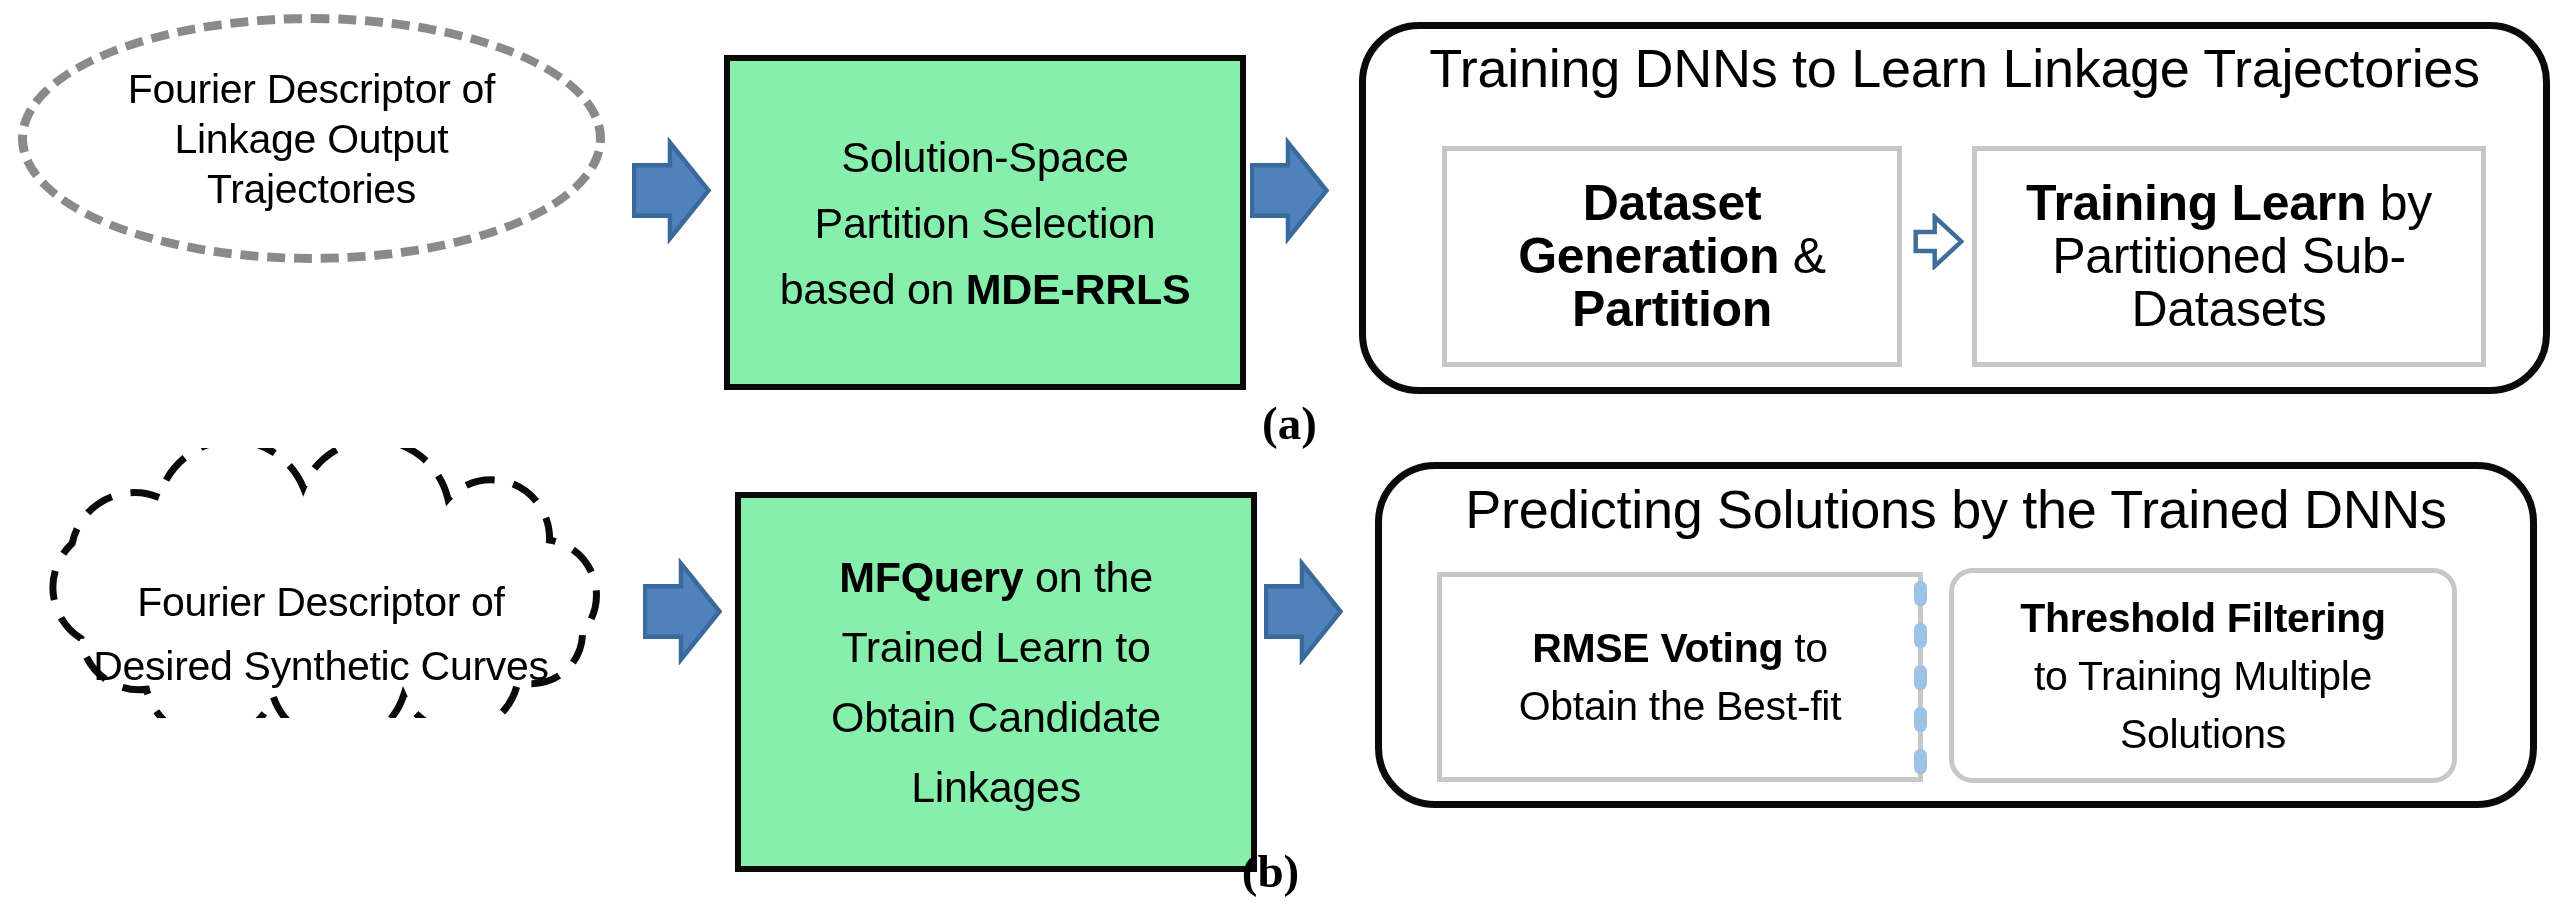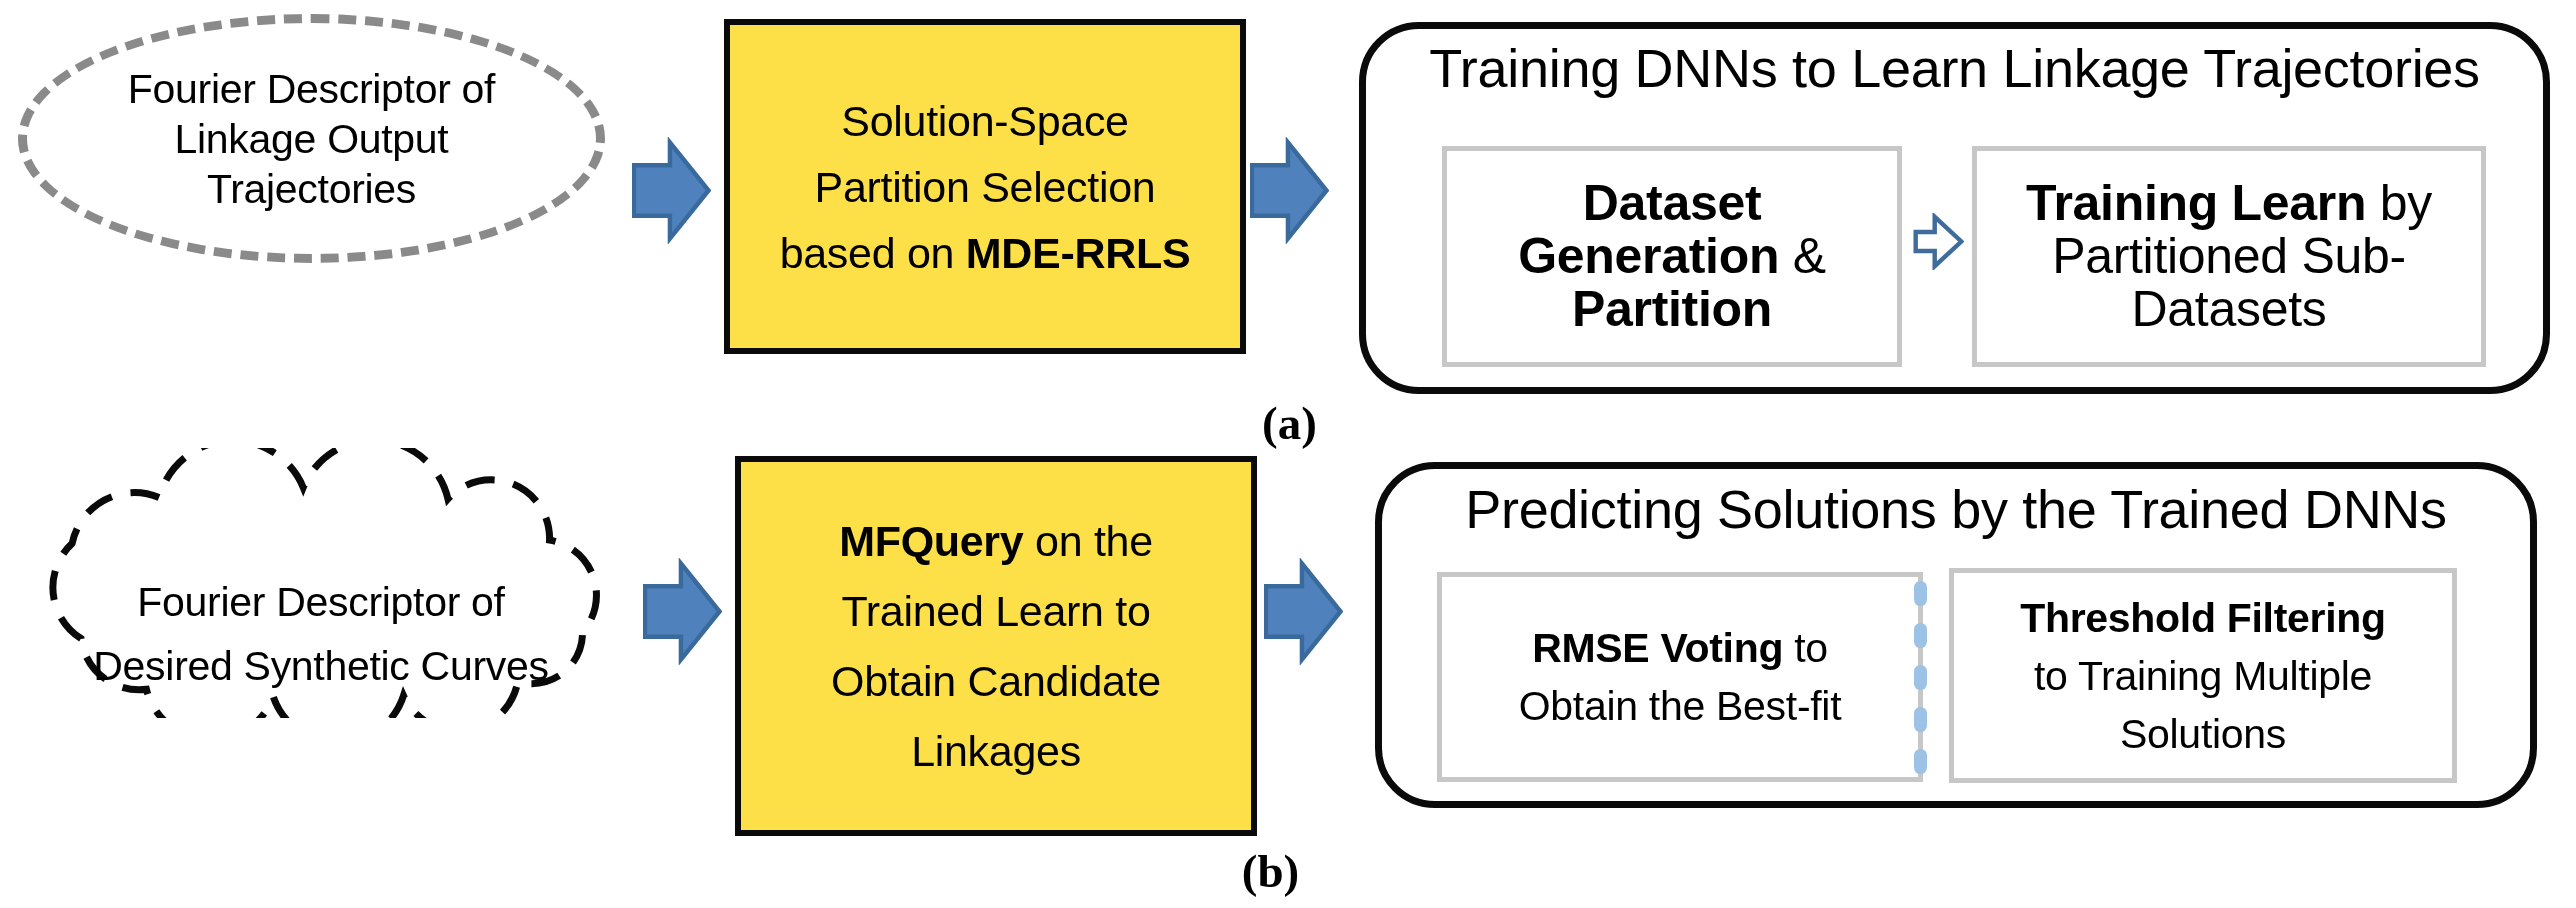--- a/index.html
+++ b/index.html
@@ -20,21 +20,21 @@
 
   
   .dashed-ellipse{
     border:9px dashed var(--ellipse-dash);
     border-radius:50%;
     box-sizing:border-box;
   }
   .cloud-stroke{fill:none;stroke:var(--shape-border);stroke-width:11;stroke-dasharray:46 30;}
 
   
-  .pbox{border:6.4px solid var(--shape-border);box-sizing:border-box;background:#fde047;}
+  .pbox{border:6.4px solid var(--shape-border);box-sizing:border-box;background:#86efac;margin-top:36px;}
   .group{border:7px solid var(--shape-border);border-radius:60px;box-sizing:border-box;background:#fff;}
   .inner{border:5.1px solid var(--inner-border);box-sizing:border-box;background:#fff;}
 
   .t64{font-size:50px;line-height:53px;}
   .t68{font-size:43px;line-height:66px;}
   .t68b{font-size:43px;line-height:70px;}
   .t64s{font-size:41px;line-height:58px;}
   .title{font-size:54px;line-height:51px;text-align:center;}
   .ellipse-text{font-size:41px;line-height:50px;}
   .cloud-text{font-size:41px;line-height:64px;text-align:center;}
@@ -153,21 +153,21 @@
   </div>
 
   <div class="abs divider" style="left:1914px;top:581px;">
     <div class="dash"></div>
       <div class="dash"></div>
       <div class="dash"></div>
       <div class="dash"></div>
       <div class="dash"></div>
   </div>
 
-  <div class="abs inner flexc" style="left:1949px;top:568px;width:508px;height:215px;">
+  <div class="abs inner flexc" style="left:1949px;top:568px;width:508px;height:215px;border-radius:24px;">
     <div class="t64s">
       <span class="ln"><span></span><b>Threshold Filtering</b><span></span></span>
       <span class="ln"><span>to Training Multiple</span><b></b><span></span></span>
       <span class="ln"><span>Solutions</span><b></b><span></span></span>
     </div>
   </div>
 
   <div class="abs fig-label" style="left:1207px;top:845px;width:127px;">(b)</div>
 
 </div>

